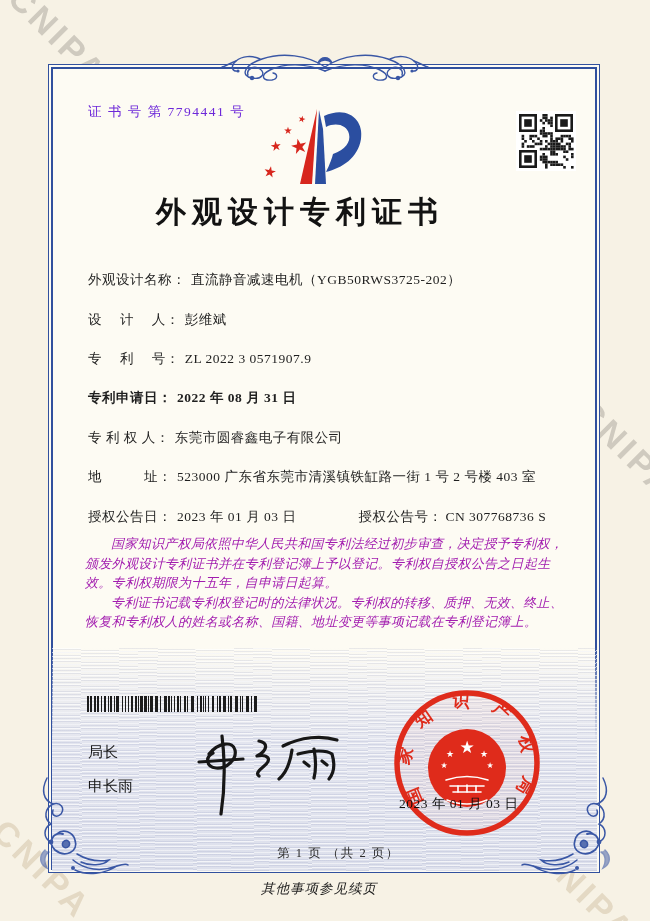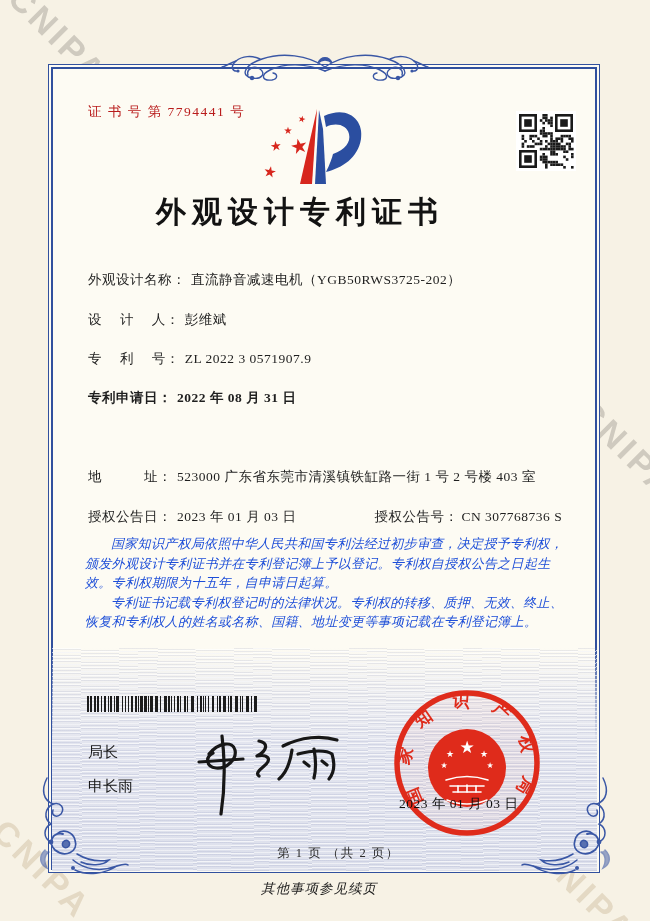--- a/index.html
+++ b/index.html
@@ -42,43 +42,43 @@
     background:
       repeating-linear-gradient(179deg, rgba(255,255,255,0.65) 0 1px, transparent 1px 4px),
       repeating-linear-gradient(181.5deg, rgba(112,122,170,0.14) 0 1px, transparent 1px 3px);
   }
 
   .flourish { position:absolute; z-index:7; pointer-events:none; }
   .flourish.mirror { transform:scaleX(-1); }
 
   .cert-no {
     position:absolute; left:88px; top:103px; z-index:3;
-    font-size:13.5px; letter-spacing:1.5px; color:#b91c1c;
+    font-size:13.5px; letter-spacing:1.5px; color:#6d28d9;
   }
 
   .logo { position:absolute; left:256px; top:101px; z-index:3; }
   .qr   { position:absolute; left:516px; top:111px; z-index:3; background:#fff; }
 
   .title {
     position:absolute; left:48px; top:192px; width:504px; z-index:3;
     text-align:center; font-size:30px; font-weight:bold;
     letter-spacing:6px; color:#121212;
   }
 
   .field-row {
     position:absolute; left:88px; z-index:3; white-space:nowrap;
     font-size:13.5px; color:#1f1f1f; letter-spacing:0.5px;
   }
   .field-row .lbl { margin-right:5px; }
-  .field-row .lbl2 { margin-left:78px; margin-right:3px; }
+  .field-row .lbl2 { margin-left:62px; margin-right:3px; }
 
   .legal {
     position:absolute; left:85px; top:534px; width:482px; z-index:3;
     font-size:13px; font-style:italic; line-height:19.5px;
-    color:#1d4ed8; letter-spacing:0.3px;
+    color:#a21caf; letter-spacing:0.3px;
   }
   .legal p { text-indent:2em; }
 
   .barcode { position:absolute; left:87px; top:696px; z-index:3; }
 
   .director {
     position:absolute; left:88px; top:743px; z-index:3;
     font-family:"Liberation Sans","DejaVu Sans",sans-serif;
     font-size:15px; color:#161616;
   }
@@ -333,20 +333,23 @@
   </div>
   <div class="field-row" style="top:311px;text-align:right;">
     <span class="lbl">设　 计　 人：</span><span class="val">彭维斌</span>
   </div>
   <div class="field-row" style="top:350px;">
     <span class="lbl">专　 利　 号：</span><span class="val">ZL 2022 3 0571907.9</span>
   </div>
   <div class="field-row" style="top:389px;font-weight:bold;">
     <span class="lbl">专利申请日：</span><span class="val">2022 年 08 月 31 日</span>
   </div>
+  <div class="field-row" style="top:429px;">
+    <span class="lbl">专 利 权 人：</span><span class="val">东莞市圆睿鑫电子有限公司</span>
+  </div>
   <div class="field-row" style="top:468px;">
     <span class="lbl">地　　　址：</span><span class="val">523000 广东省东莞市清溪镇铁缸路一街 1 号 2 号楼 403 室</span>
   </div>
   <div class="field-row" style="top:508px;">
     <span class="lbl">授权公告日：</span><span class="val">2023 年 01 月 03 日</span><span class="lbl2">授权公告号：</span><span class="val">CN 307768736 S</span>
   </div>
 
   <div class="legal">
     <p>国家知识产权局依照中华人民共和国专利法经过初步审查，决定授予专利权，颁发外观设计专利证书并在专利登记簿上予以登记。专利权自授权公告之日起生效。专利权期限为十五年，自申请日起算。</p>
     <p>专利证书记载专利权登记时的法律状况。专利权的转移、质押、无效、终止、恢复和专利权人的姓名或名称、国籍、地址变更等事项记载在专利登记簿上。</p>

